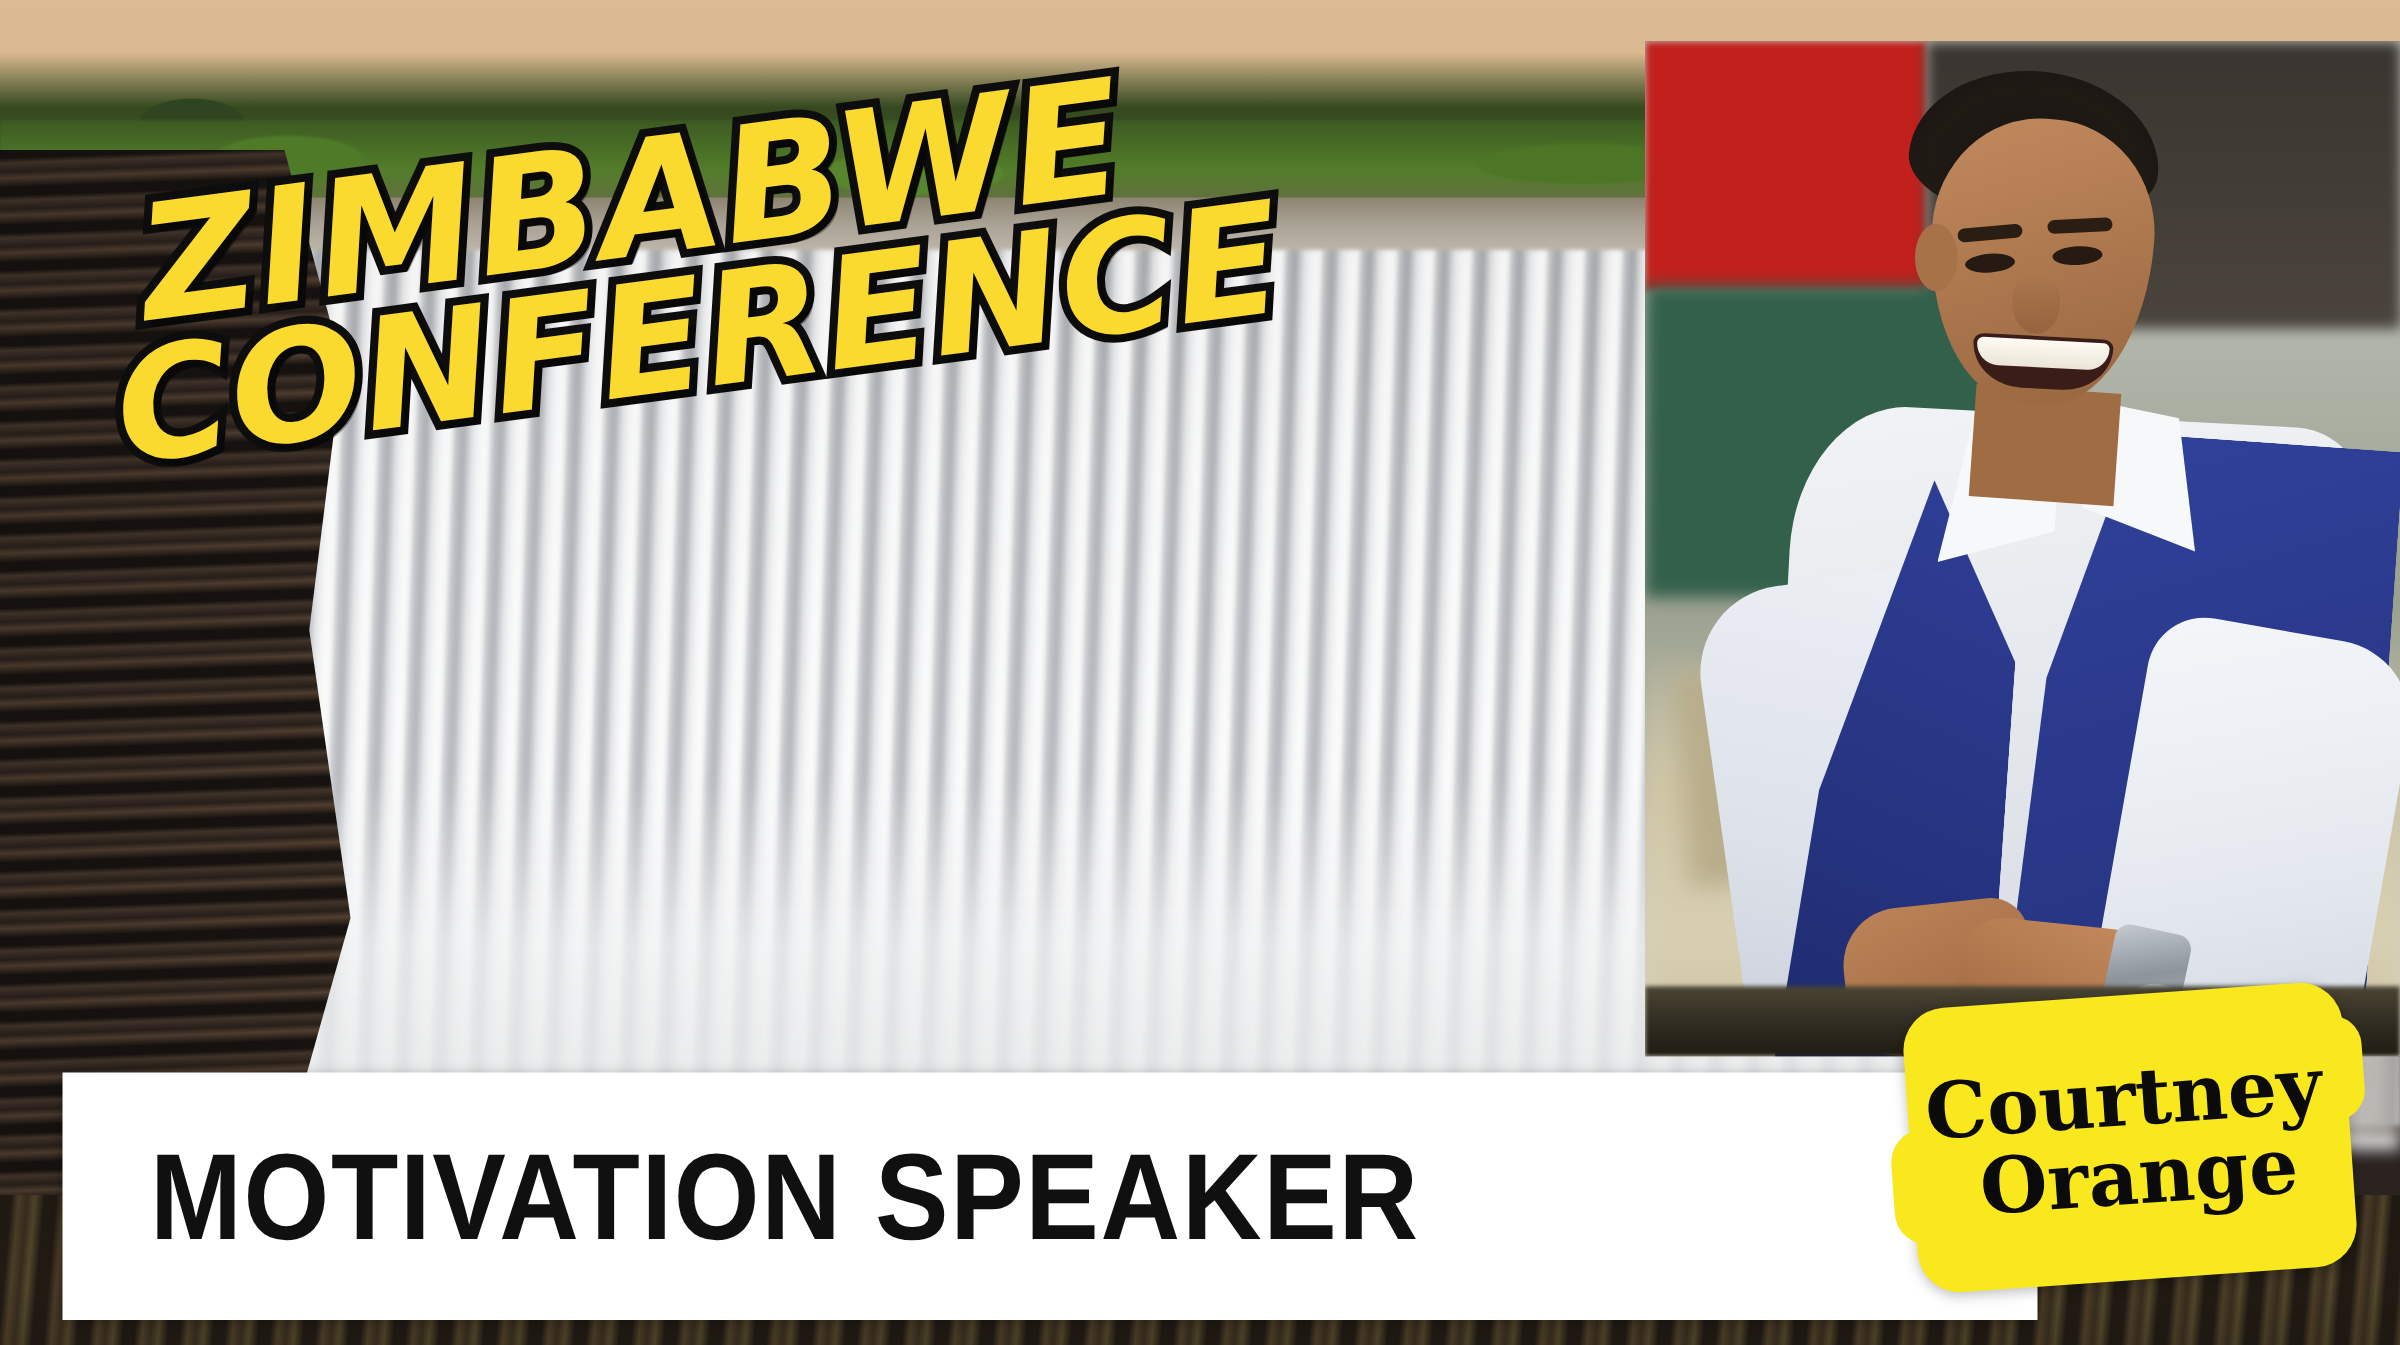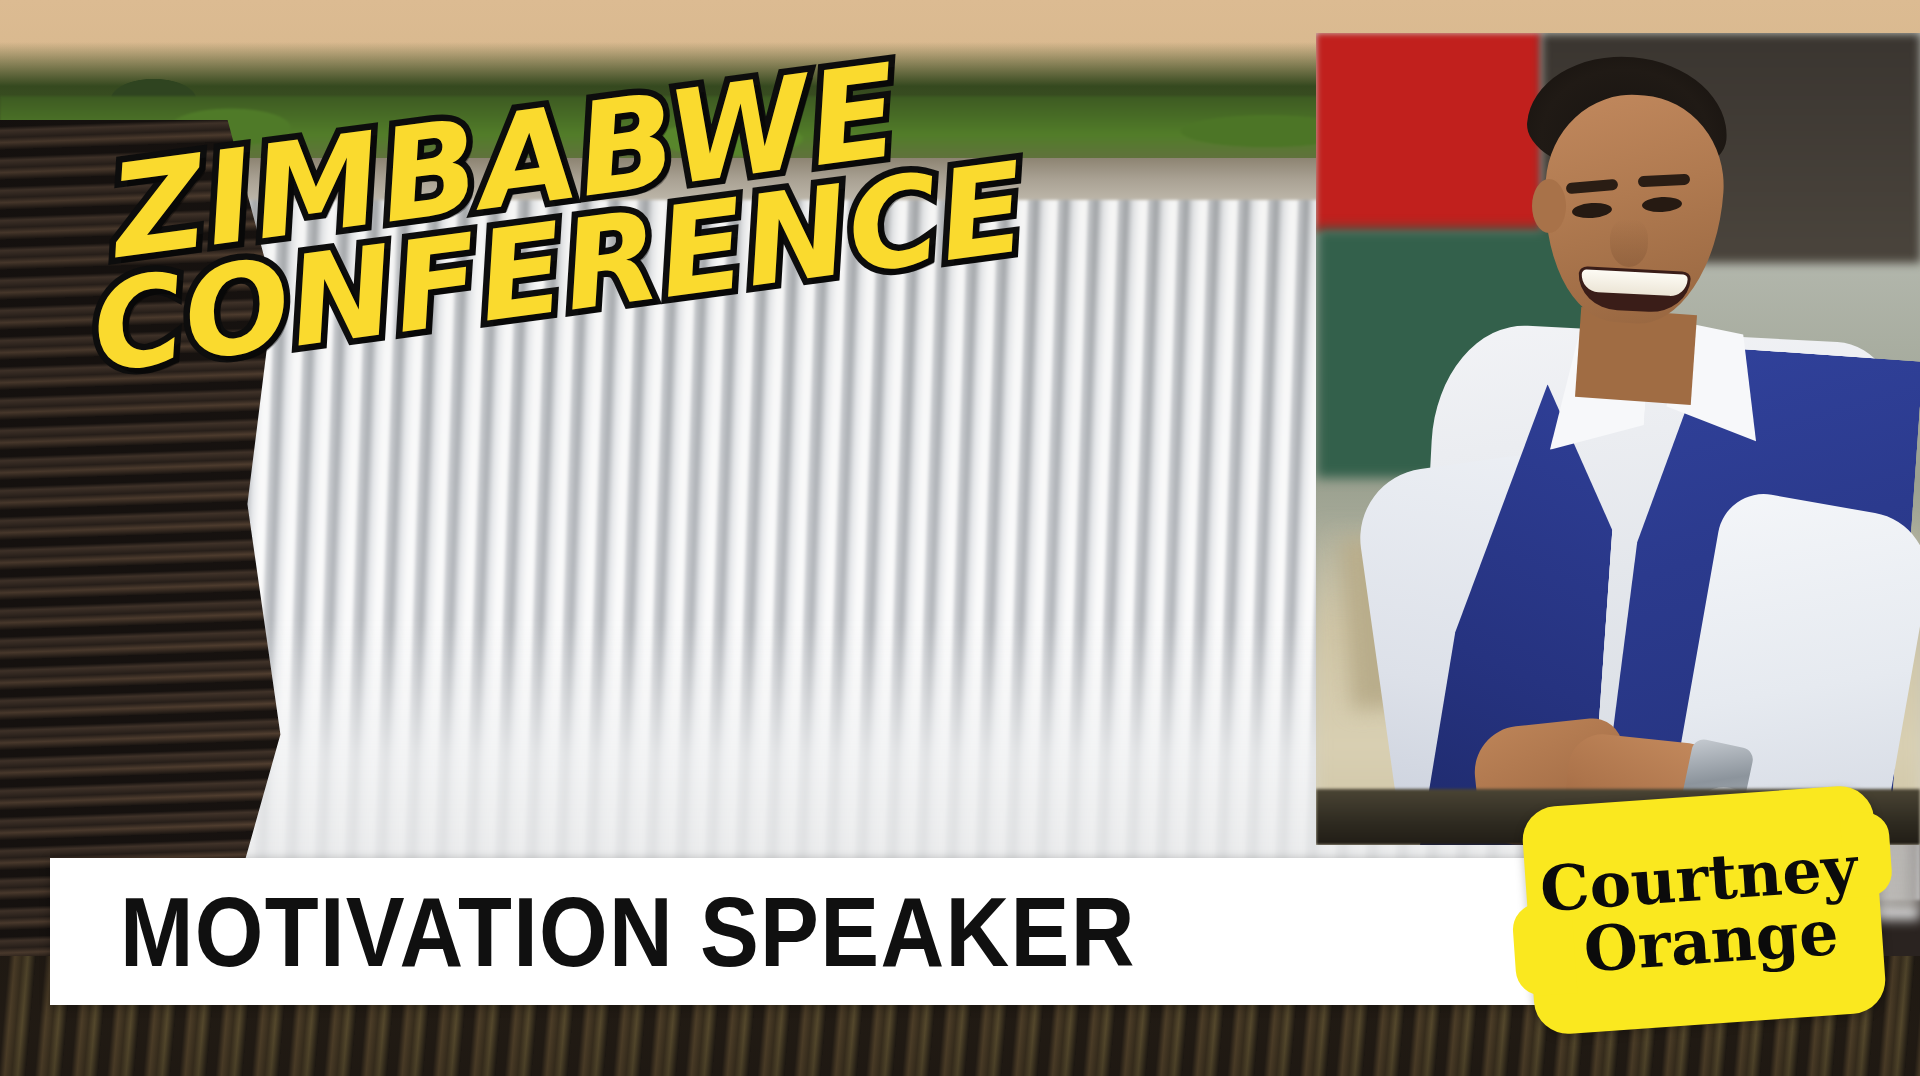--- a/index.html
+++ b/index.html
@@ -388,21 +388,21 @@
     margin-top: -10px;
     margin-left: -34px;
   }
 
   
   .banner {
     position: absolute;
     left: 50px;
     top: 858px;
     width: 1580px;
-    height: 147px;
+    height: 198px;
     background: #ffffff;
     box-shadow: 0 2px 10px rgba(0,0,0,0.28);
     display: flex;
     align-items: center;
   }
   .banner-text {
     font-family: "Liberation Sans", sans-serif;
     font-weight: 700;
     font-size: 98px;
     line-height: 1;

